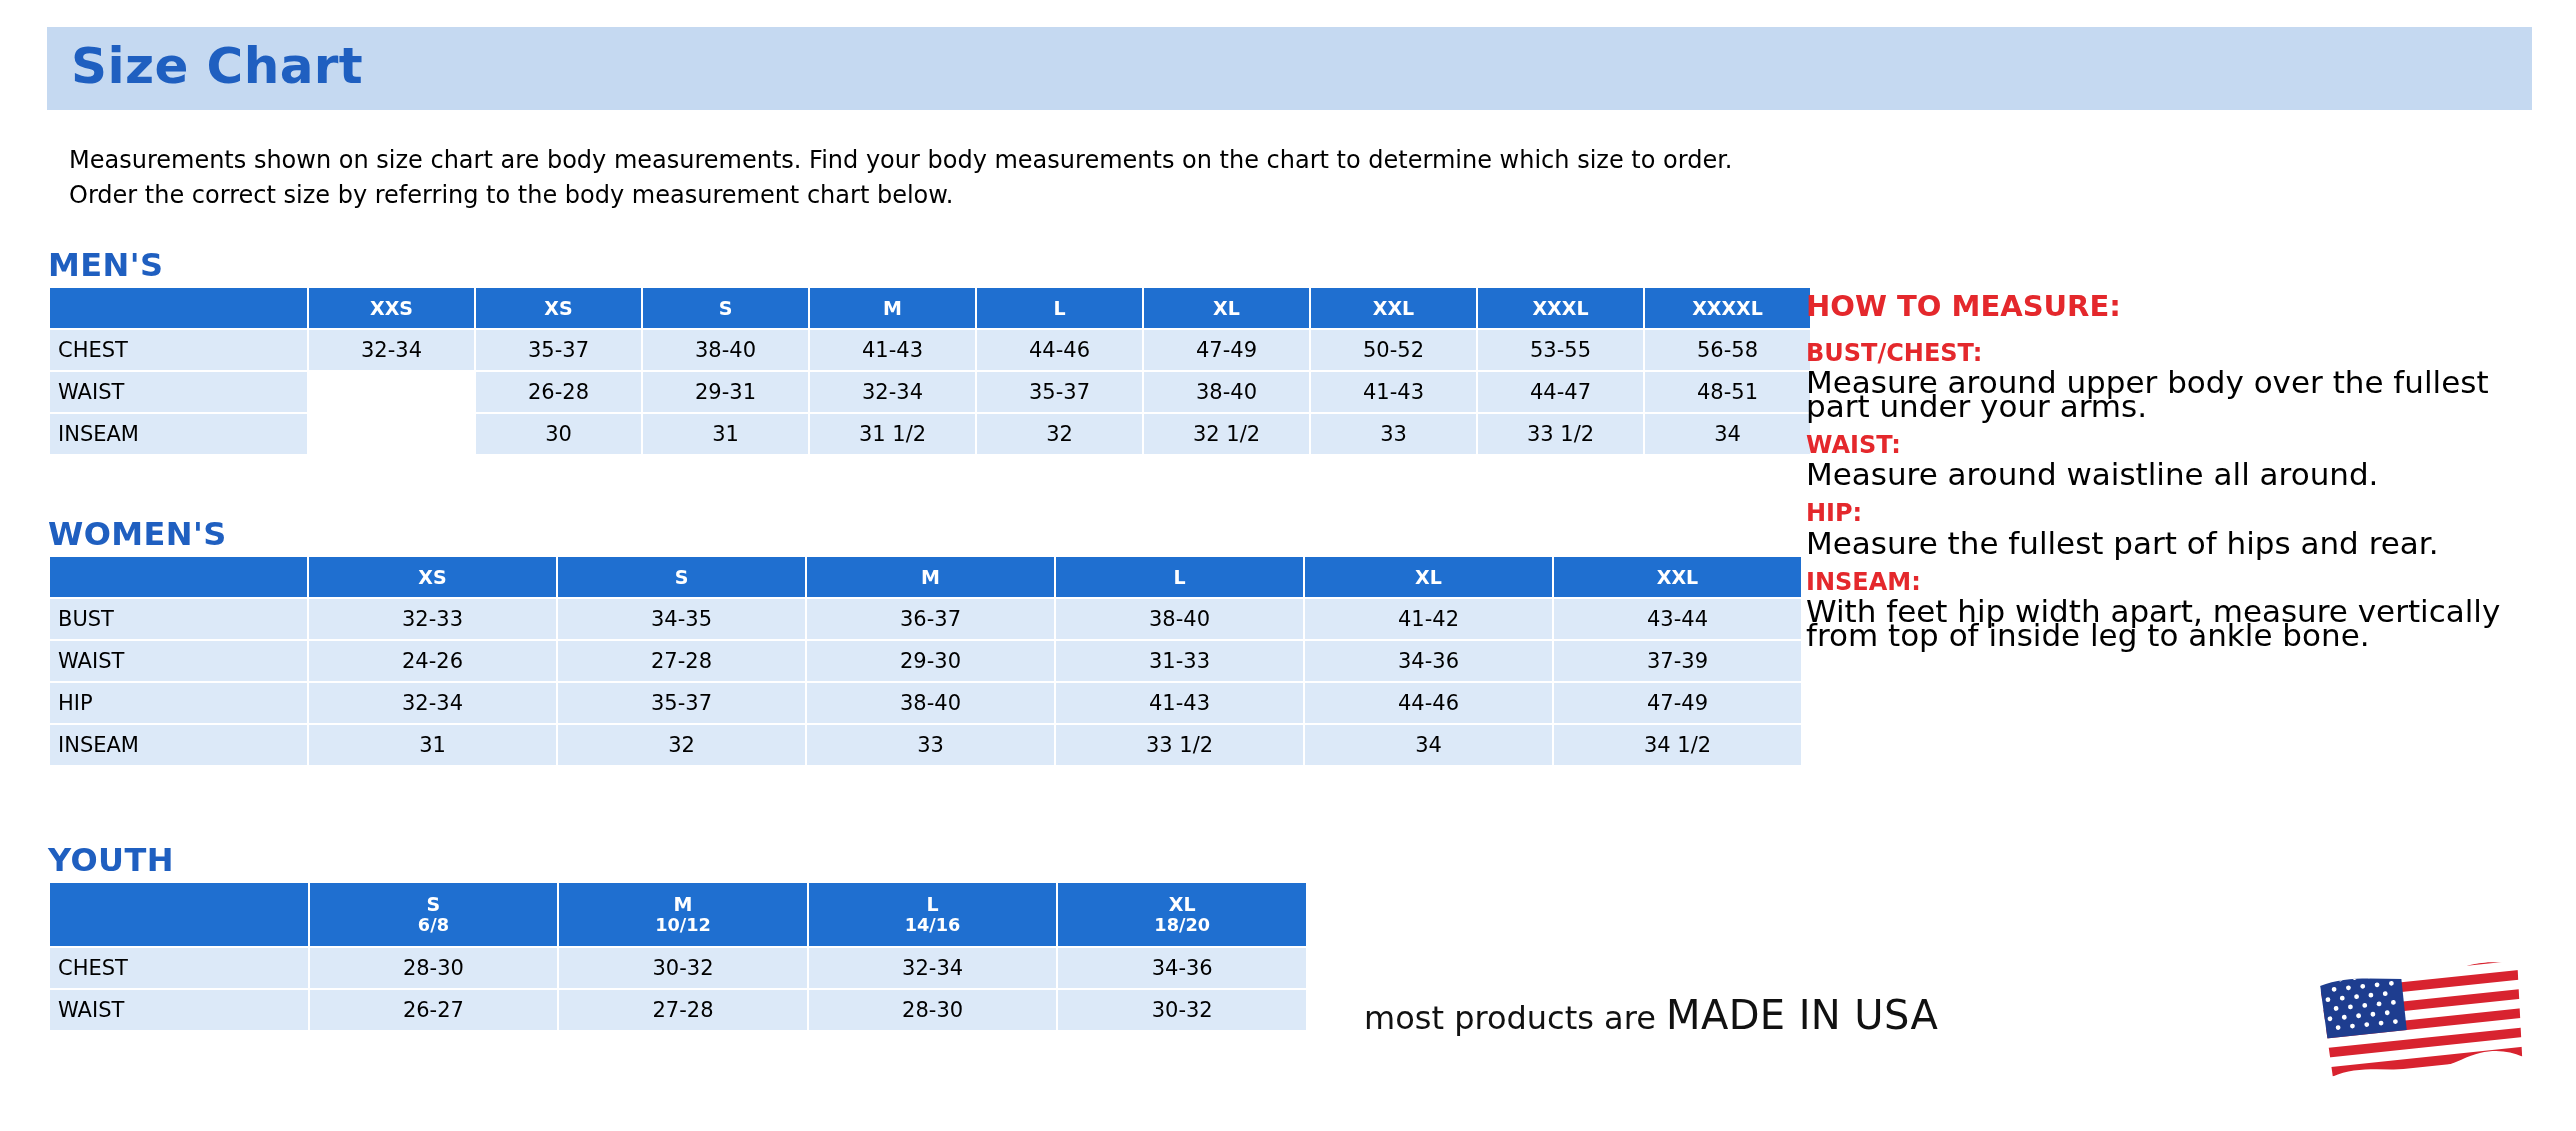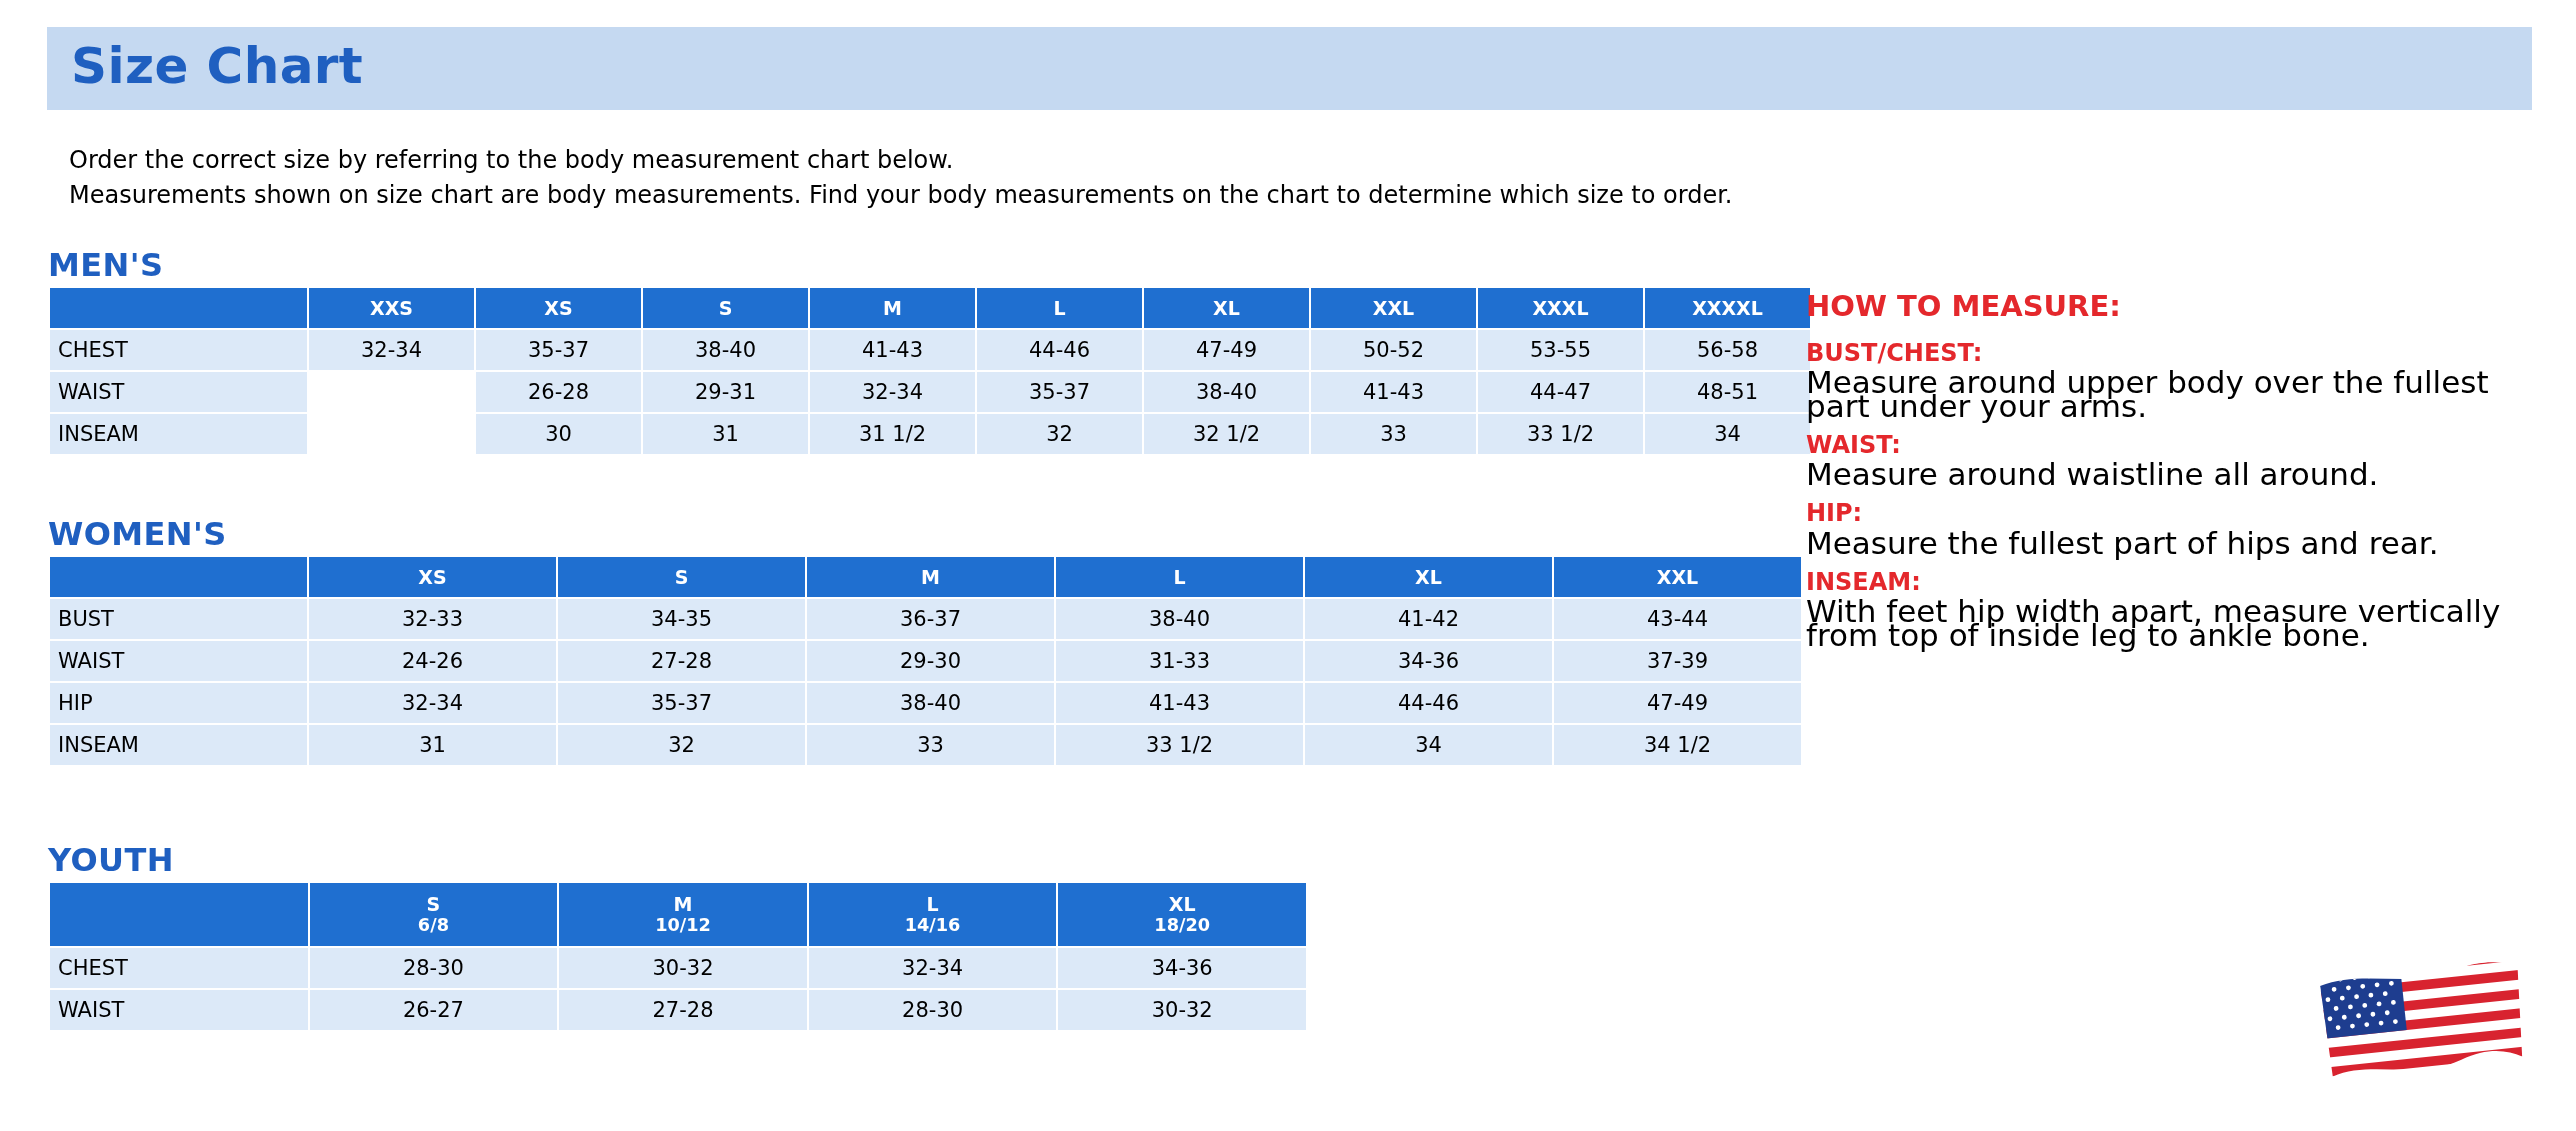--- a/index.html
+++ b/index.html
@@ -178,22 +178,22 @@
 </head>
 <body>
 
 <div class="page">
 
   <div class="banner">
     <div class="banner-title">Size Chart</div>
   </div>
 
   <div class="intro">
+    <div>Measurements shown on size chart are body measurements.  Find your body measurements on the chart to determine which size to order.</div>
     <div>Order the correct size by referring to the body measurement chart below.</div>
-    <div>Measurements shown on size chart are body measurements.  Find your body measurements on the chart to determine which size to order.</div>
   </div>
 
   <div class="section-title" id="title-mens">MEN'S</div>
   <table class="sz" id="table-mens">
     <colgroup>
       <col class="c0">
         <col class="cx">
         <col class="cx">
         <col class="cx">
         <col class="cx">
@@ -379,20 +379,23 @@
     <div class="htm-desc">Measure around waistline all around.</div>
 
     <div class="htm-term">HIP:</div>
     <div class="htm-desc">Measure the fullest part of hips and rear.</div>
 
     <div class="htm-term">INSEAM:</div>
     <div class="htm-desc">With feet hip width apart, measure vertically from top of inside leg to ankle bone.</div>
   </div>
 
   <div class="usa-wrap">
+    <div class="usa-text">
+      <span>most products are </span><span class="big">MADE IN USA</span>
+    </div>
     <svg class="flag" viewBox="0 0 260 150">
       <defs>
         <clipPath id="flagclip">
           <path d="M6,18 C60,2 120,34 176,16 C212,5 238,12 254,20 L248,132 C230,122 206,116 172,128 C116,148 58,116 10,132 Z"></path>
         </clipPath>
       </defs>
       <g clip-path="url(#flagclip)">
         <rect x="0" y="0" width="260" height="150" fill="#ffffff"></rect>
         <rect x="0" y="0" width="260" height="12" fill="#d8232f"></rect>
         <rect x="0" y="24" width="260" height="12" fill="#d8232f"></rect>

